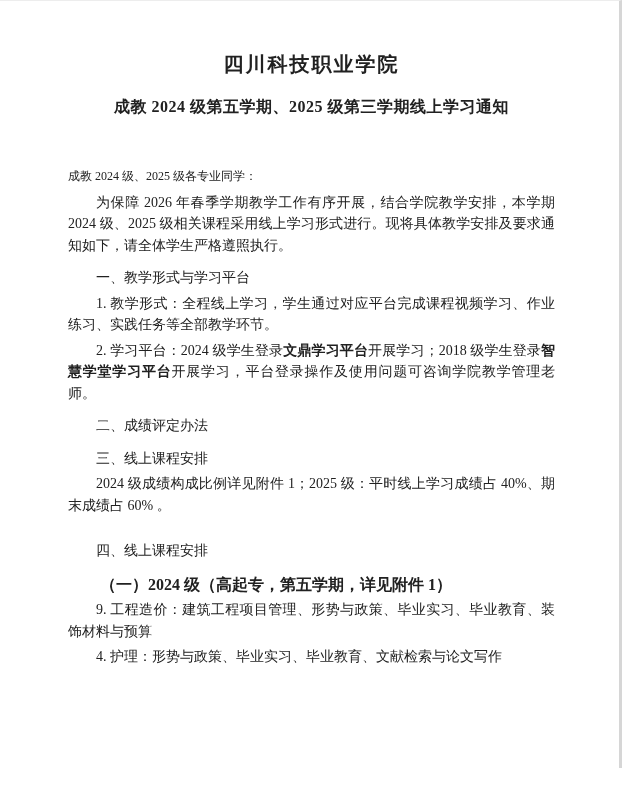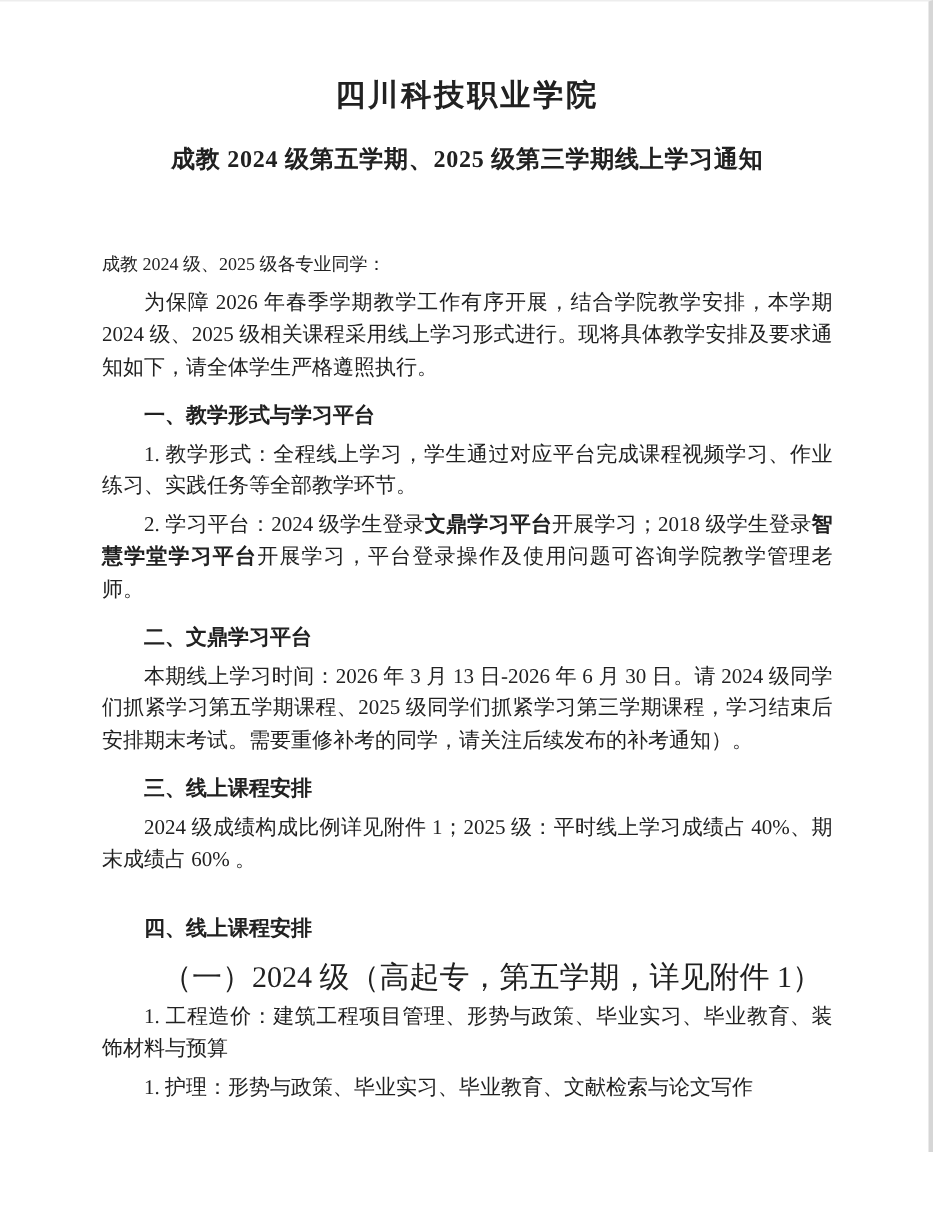--- a/index.html
+++ b/index.html
@@ -48,29 +48,29 @@
   p.body-text {
     margin: 4px 0;
     font-size: 14px;
     line-height: 21.5px;
     text-indent: 2em;
     text-align: justify;
   }
   h3.section-heading {
     margin: 11px 0 4px 0;
     font-size: 14px;
-    font-weight: bold;
+    font-weight: normal;
     line-height: 21.5px;
     text-indent: 2em;
   }
   h3.spaced-heading { margin-top: 24px; }
   h4.sub-heading {
     margin: 12px 0 4px 0;
-    font-size: 20px;
-    font-weight: normal;
+    font-size: 16px;
+    font-weight: bold;
     line-height: 21.5px;
     text-indent: 2em;
   }
   b.inline-bold { font-weight: bold; }
 </style>
 </head>
 <body>
 
 <div class="page">
 
@@ -78,26 +78,25 @@
   <h2 class="doc-subtitle">成教 2024 级第五学期、2025 级第三学期线上学习通知</h2>
 
   <p class="greeting">成教 2024 级、2025 级各专业同学：</p>
 
   <p class="body-text">为保障 2026 年春季学期教学工作有序开展，结合学院教学安排，本学期 2024 级、2025 级相关课程采用线上学习形式进行。现将具体教学安排及要求通知如下，请全体学生严格遵照执行。</p>
 
   <h3 class="section-heading">一、教学形式与学习平台</h3>
   <p class="body-text">1. 教学形式：全程线上学习，学生通过对应平台完成课程视频学习、作业练习、实践任务等全部教学环节。</p>
   <p class="body-text"><span>2. 学习平台：2024 级学生登录</span><b class="inline-bold">文鼎学习平台</b><span>开展学习；2018 级学生登录</span><b class="inline-bold">智慧学堂学习平台</b><span>开展学习，平台登录操作及使用问题可咨询学院教学管理老师。</span></p>
 
-  <h3 class="section-heading">二、文鼎学习平台</h3>
-  <p class="body-text">本期线上学习时间：2026 年 3 月 13 日-2026 年 6 月 30 日。请 2024 级同学们抓紧学习第五学期课程、2025 级同学们抓紧学习第三学期课程，学习结束后安排期末考试。需要重修补考的同学，请关注后续发布的补考通知）。</p>
+  <h3 class="section-heading">二、成绩评定办法</h3>
 
   <h3 class="section-heading">三、线上课程安排</h3>
   <p class="body-text">2024 级成绩构成比例详见附件 1；2025 级：平时线上学习成绩占 40%、期末成绩占 60% 。</p>
 
   <h3 class="section-heading spaced-heading">四、线上课程安排</h3>
 
   <h4 class="sub-heading">（一）2024 级（高起专，第五学期，详见附件 1）</h4>
 
-  <p class="body-text">1. 工程造价：建筑工程项目管理、形势与政策、毕业实习、毕业教育、装饰材料与预算</p>
-  <p class="body-text">1. 护理：形势与政策、毕业实习、毕业教育、文献检索与论文写作</p>
+  <p class="body-text">9. 工程造价：建筑工程项目管理、形势与政策、毕业实习、毕业教育、装饰材料与预算</p>
+  <p class="body-text">4. 护理：形势与政策、毕业实习、毕业教育、文献检索与论文写作</p>
 
 </div>
 
 </body></html>

